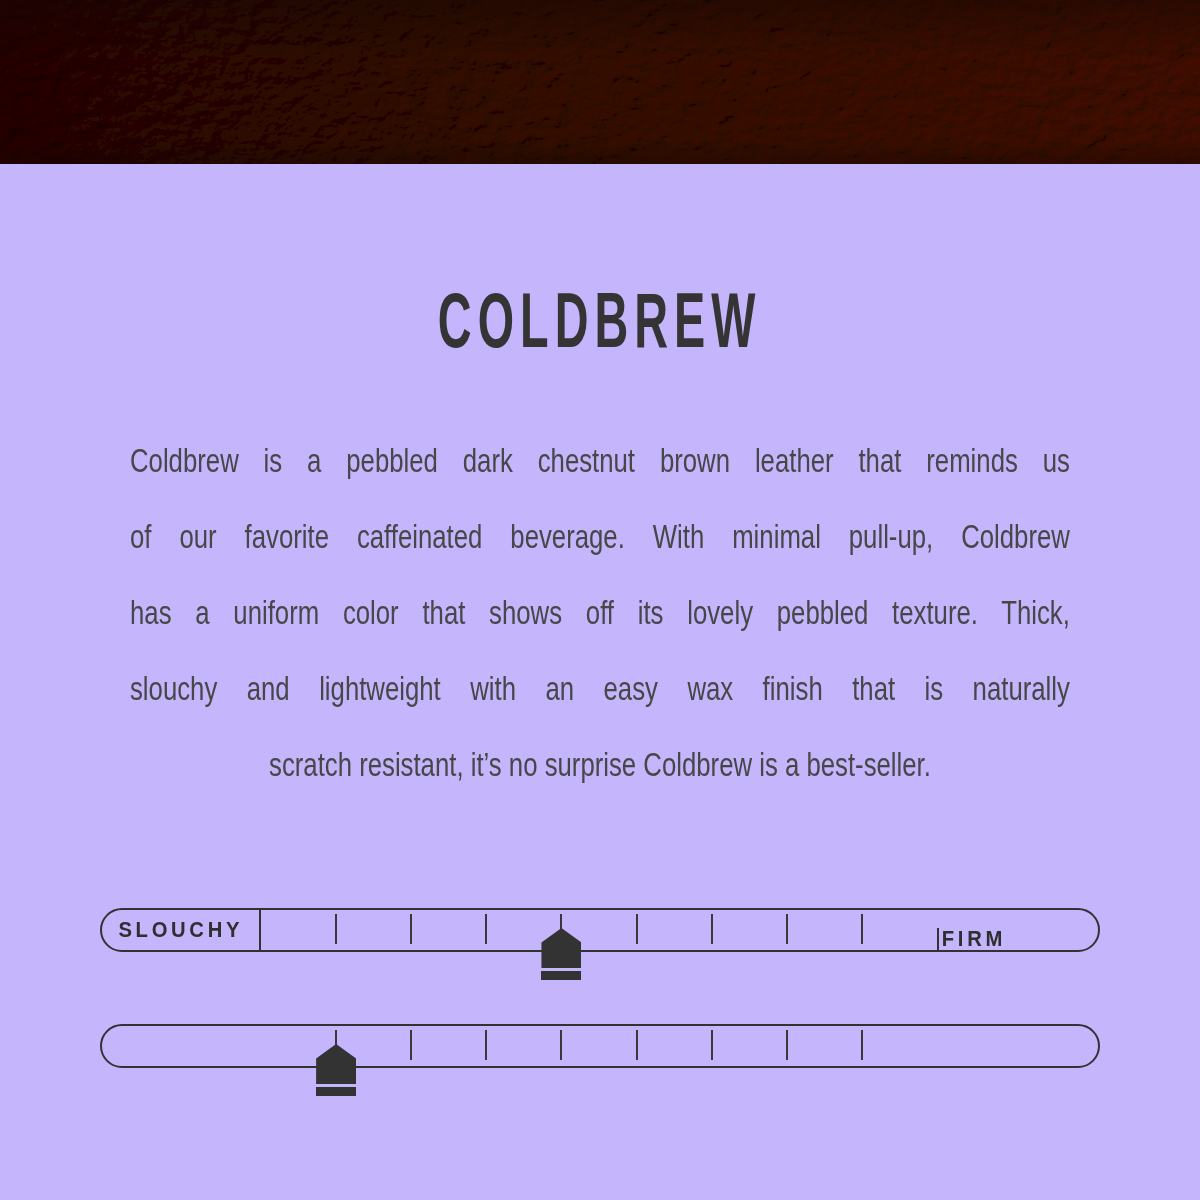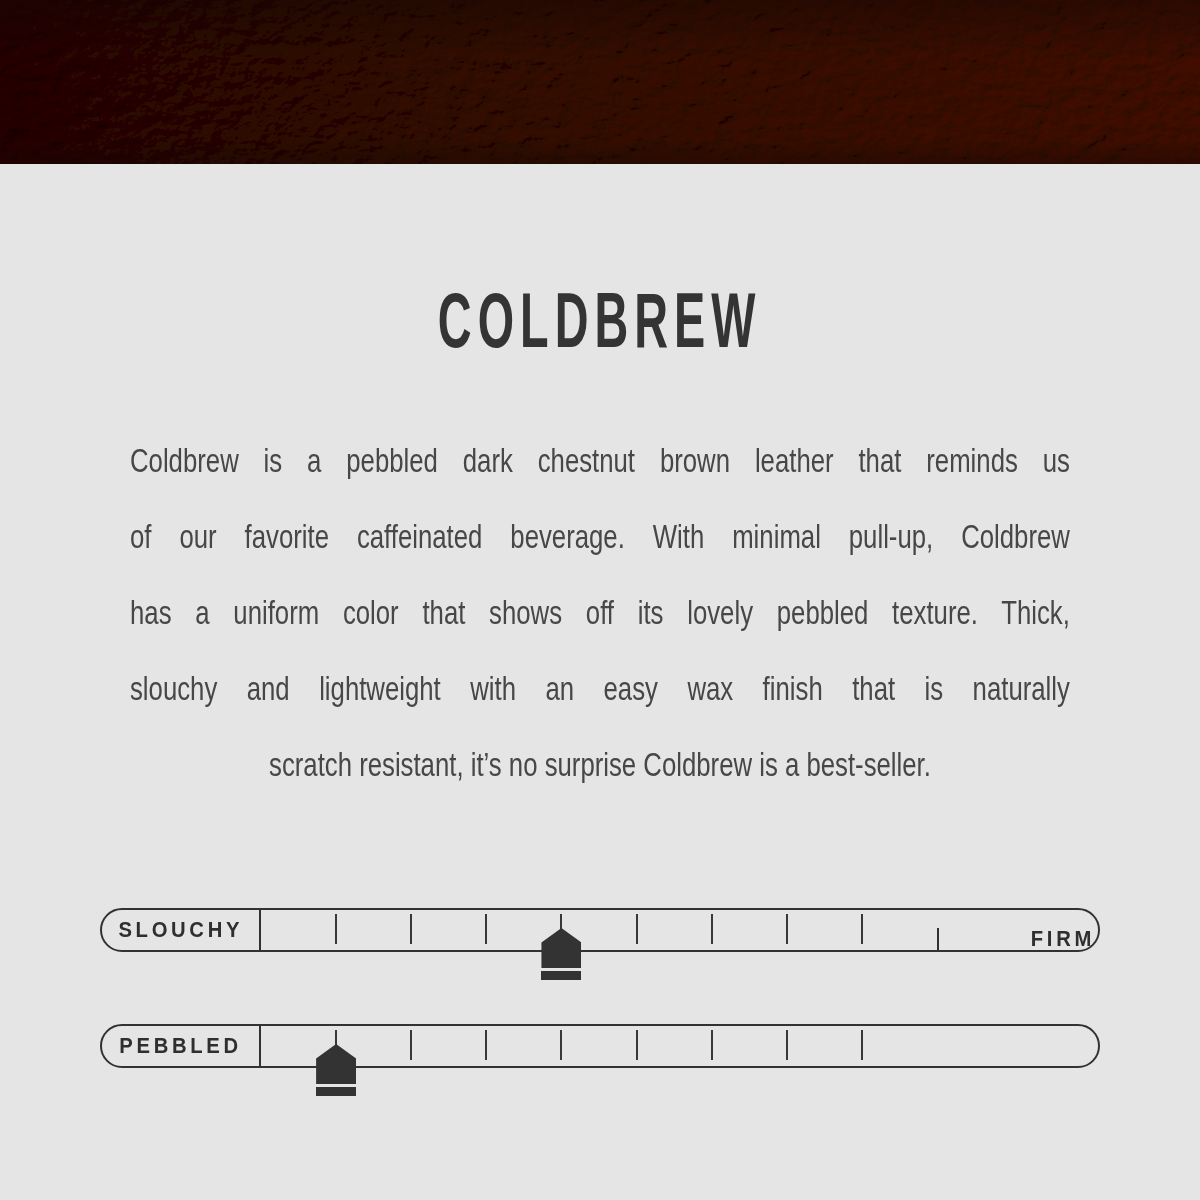--- a/index.html
+++ b/index.html
@@ -1,17 +1,17 @@
 <!DOCTYPE html>
 <html><head>
 <meta charset="utf-8">
 <style>
   html,body{margin:0;padding:0;}
   body{font-family:"Liberation Sans", sans-serif;}
-  .page{position:relative;width:1200px;height:1200px;background:#e5e5e5;overflow:hidden;}
+  .page{position:relative;width:1200px;height:1200px;background:#c4b5fd;overflow:hidden;}
 
   
   .leather-band{position:absolute;top:0;left:0;width:1200px;height:164px;}
   .leather-band svg{display:block;}
 
   
   .title-row{position:absolute;top:281px;left:0;width:1200px;text-align:center;line-height:78px;}
   .title-row .title-text{
     display:inline-block;
     font-size:78px;font-weight:700;color:#343434;
@@ -28,21 +28,21 @@
   .desc .line.last{text-align:center;text-align-last:center;white-space:normal;}
 
   
   .scale{position:absolute;left:100px;width:996px;height:40px;
     border:2px solid #323232;border-radius:22px;}
   .scale-slouchy{top:908px;}
   .scale-pebbled{top:1024px;}
   .scale .seg-left{position:absolute;left:0;top:0;bottom:0;width:157px;
     border-right:2px solid #323232;display:flex;align-items:center;justify-content:center;text-align:center;}
   .scale .seg-right{position:absolute;right:0;top:18px;bottom:0;width:159px;
-    border-left:2px solid #323232;display:flex;align-items:center;justify-content:flex-end;}
+    border-left:2px solid #323232;display:flex;align-items:center;justify-content:flex-start;}
   .scale .seg-label{font-size:22px;font-weight:700;letter-spacing:4px;color:#2f2f2f;
     transform:scaleX(0.92);white-space:nowrap;}
   .scale .tick-row{position:absolute;inset:0;}
   .scale .tick{position:absolute;top:4px;width:2px;height:30px;background:#383838;}
   .scale .marker{position:absolute;top:18px;width:40px;margin-left:-20px;}
   .scale .marker-head{width:40px;height:40px;background:#333333;
     clip-path:polygon(50% 0,100% 36%,100% 100%,0 100%,0 36%);}
   .scale .marker-strip{width:40px;height:9px;background:#333333;margin-top:3px;}
 </style>
 </head>
@@ -107,23 +107,20 @@
         <div class="tick" style="left: 683.778px;"></div>
         <div class="tick" style="left: 758.889px;"></div>
       </div>
     <div class="marker" style="left: 459.444px;">
       <div class="marker-head"></div>
       <div class="marker-strip"></div>
     </div>
   </div>
 
   <div class="scale scale-pebbled">
-    <div class="seg-left">
-      <span class="seg-label">PEBBLED</span>
-    </div>
     <div class="tick-row">
         <div class="tick" style="left: 233.111px;"></div>
         <div class="tick" style="left: 308.222px;"></div>
         <div class="tick" style="left: 383.333px;"></div>
         <div class="tick" style="left: 458.444px;"></div>
         <div class="tick" style="left: 533.556px;"></div>
         <div class="tick" style="left: 608.667px;"></div>
         <div class="tick" style="left: 683.778px;"></div>
         <div class="tick" style="left: 758.889px;"></div>
       </div>

